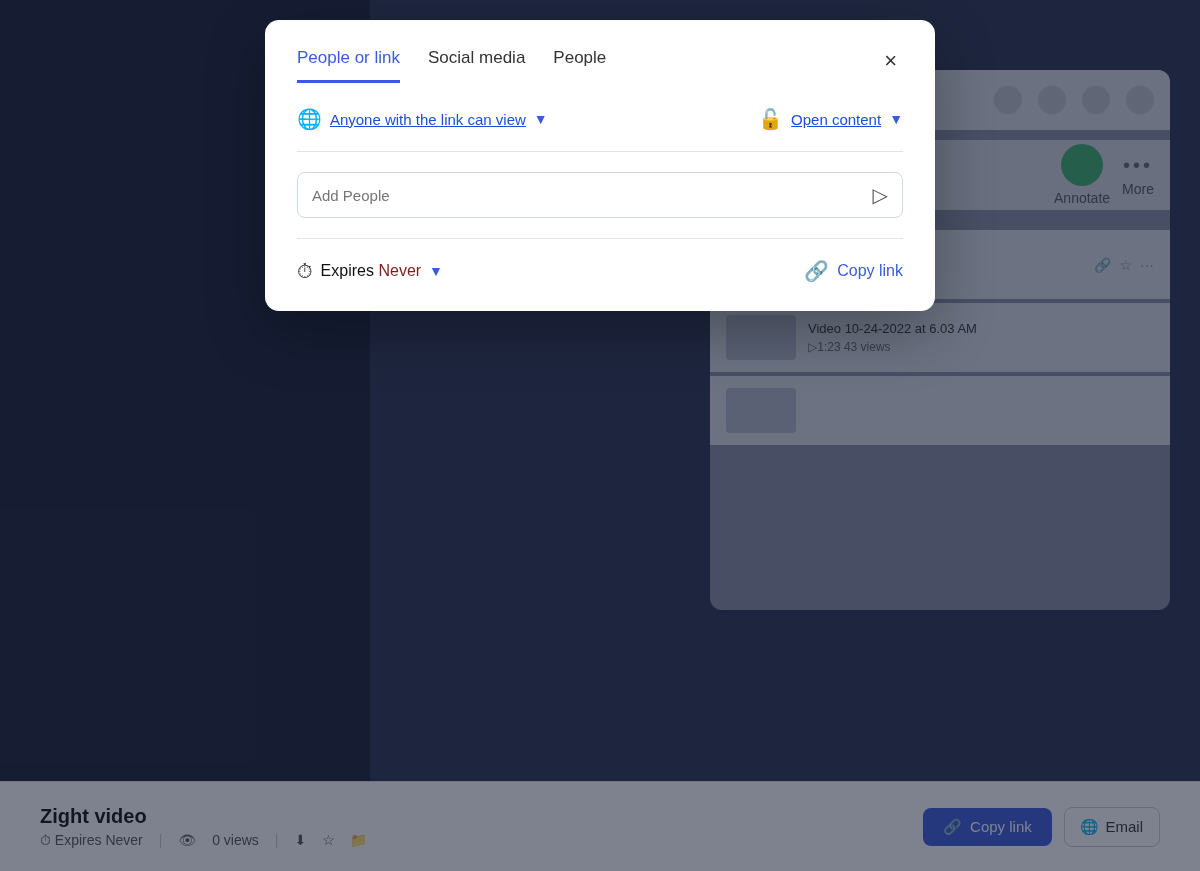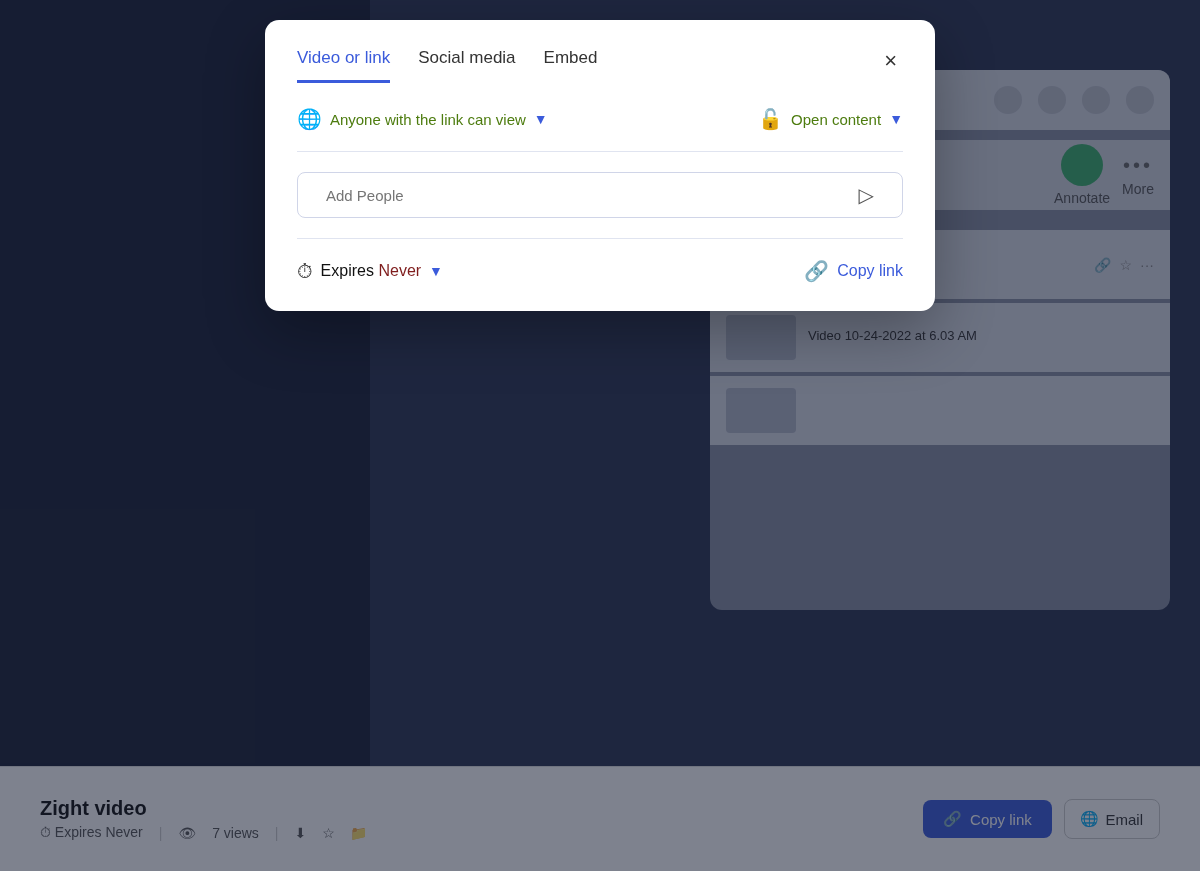--- a/index.html
+++ b/index.html
@@ -141,39 +141,39 @@
     .bg-video-actions {
       display: flex;
       gap: 8px;
       align-items: center;
     }
 
     
     .bg-bottom-bar {
       position: absolute;
       bottom: 0; left: 0; right: 0;
-      height: 105px;
+      height: 90px;
       background: #ffffff;
       display: flex;
       align-items: center;
       padding: 8px 40px;
       border-top: 1px solid #e0e0e0;
       z-index: 1;
     }
 
     .bottom-title {
       font-size: 20px;
       font-weight: 600;
       color: #111;
       flex: 1;
     }
 
     .bottom-meta {
       display: flex;
-      align-items: flex-end;
+      align-items: flex-start;
       gap: 16px;
       color: #555;
       font-size: 14px;
       margin-top: 4px;
     }
 
     .bottom-left {
       display: flex;
       flex-direction: column;
       flex: 1;
@@ -287,22 +287,23 @@
 
     .access-left, .access-right {
       display: flex;
       align-items: center;
       gap: 8px;
       cursor: pointer;
     }
 
     .access-left-text, .access-right-text {
       font-size: 15px;
-      color: #4d7c0f;
-      font-weight: 500;
+      color: #1d4ed8;
+      font-weight: 500;
+      text-decoration: underline;
     }
 
     .access-icon {
       font-size: 20px;
       color: #333;
     }
 
     .chevron-down {
       color: #3b5bdb;
       font-size: 14px;
@@ -320,21 +321,21 @@
       font-size: 15px;
       font-weight: 600;
       color: #111;
       margin-bottom: 12px;
     }
 
     .email-input-row {
       display: flex;
       border: 1.5px solid #d0d5e8;
       border-radius: 8px;
-      padding: 10px 28px;
+      padding: 10px 14px;
       gap: 8px;
       margin-bottom: 20px;
     }
 
     .email-input {
       flex: 1;
       border: none;
       outline: none;
       font-size: 15px;
       color: #888;
@@ -440,38 +441,39 @@
       <div class="bg-video-actions">
         <span style="color:#888;font-size:14px;">🔗</span>
         <span style="color:#888;font-size:14px;">☆</span>
         <span style="color:#888;font-size:14px;">···</span>
       </div>
     </div>
     <div class="bg-video-item">
       <div class="bg-video-thumb"></div>
       <div class="bg-video-info">
         <div class="bg-video-title">Video 10-24-2022 at 6.03 AM</div>
+        <div class="bg-video-meta">▷1:23   43 views</div>
       </div>
     </div>
     <div class="bg-video-item">
       <div class="bg-video-thumb"></div>
     </div>
   </div>
 </div>
 
 <div class="bg-bottom-bar">
   <div class="bottom-left">
     <span class="bottom-title">Zight video</span>
     <div class="bottom-meta">
       <span>
         ⏱ <span>Expires Never</span>
       </span>
       <span style="color:#ccc;">|</span>
       <span>👁</span>
-      <span>7 views</span>
+      <span>0 views</span>
       <span style="color:#ccc;">|</span>
       <span style="cursor:pointer;">⬇</span>
       <span style="cursor:pointer;">☆</span>
       <span style="cursor:pointer;">📁</span>
     </div>
   </div>
   <div class="bottom-right">
     <button class="copy-link-btn">
       <span>🔗</span>
       <span>Copy link</span>
@@ -481,23 +483,23 @@
       <span>Email</span>
     </button>
   </div>
 </div>
 
 <div class="modal-backdrop">
 
   <div class="modal">
 
     <div class="modal-header">
-      <button class="modal-tab active">Video or link</button>
+      <button class="modal-tab active">People or link</button>
       <button class="modal-tab">Social media</button>
-      <button class="modal-tab">Embed</button>
+      <button class="modal-tab">People</button>
       <button class="modal-close">×</button>
     </div>
 
     <div class="access-row">
       <div class="access-left">
         <span class="access-icon">🌐</span>
         <span class="access-left-text">Anyone with the link can view</span>
         <span class="chevron-down">▼</span>
       </div>
       <div class="access-right">

